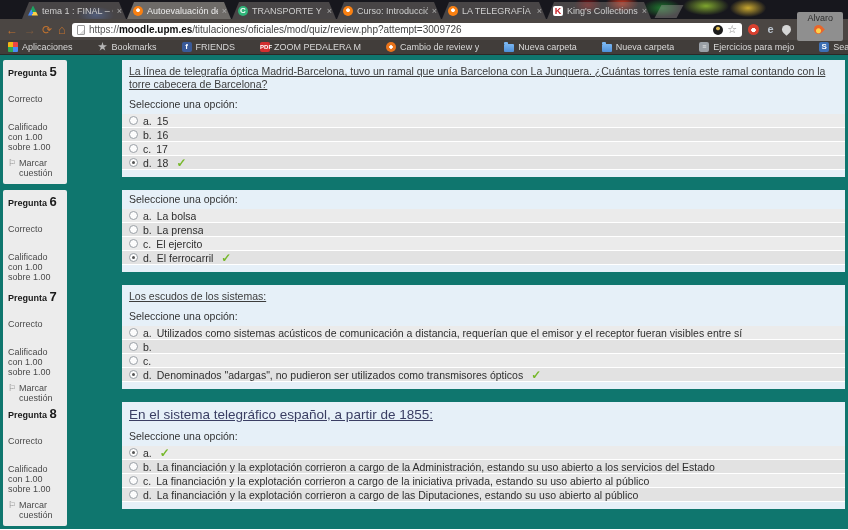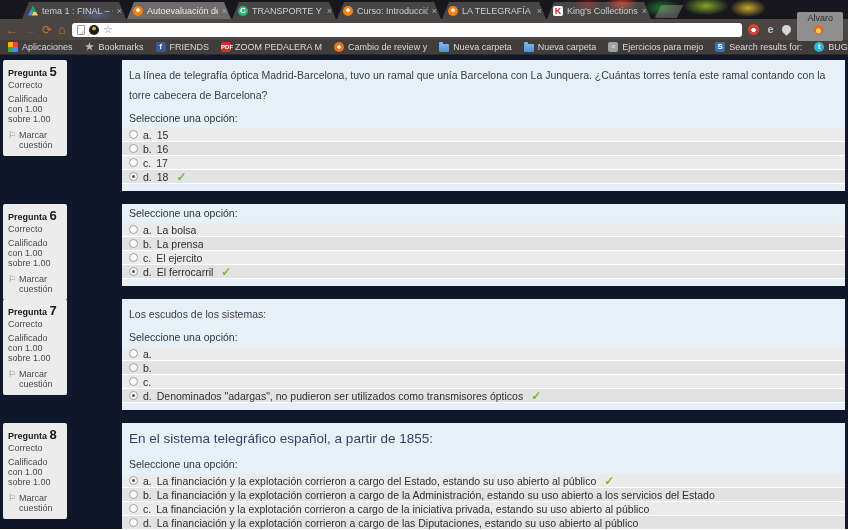--- a/index.html
+++ b/index.html
@@ -62,50 +62,50 @@
   .ext-pocket{ border-radius:50%; background:radial-gradient(circle at 50% 55%,#fff 0 2px,#d8402f 2.5px); }
   .ext-e{ color:#b9c2cc; font-size:11px; font-weight:bold; line-height:11px; text-align:center; }
   .ext-pin{ border-radius:50% 50% 50% 0; transform:rotate(-45deg); background:#d6d6d6; width:9px; height:9px; }
   .ext-screen{ background:#1e1e1e; border-radius:2px; height:8px; margin-top:2px; }
   .ext-flame{ width:9px; height:9px; border-radius:50% 0 50% 50%; transform:rotate(45deg);
               background:radial-gradient(circle at 60% 60%,#ffd24a 0 2px,#e8662b 3px); }
   .menu-ic{ width:13px; display:flex; flex-direction:column; gap:2px; }
   .menu-ic i{ display:block; height:2px; background:#c87f3a; border-radius:1px; }
 
   .bookmarks-bar{ height:15px; background:#413d3a; border-bottom:1px solid #2c2927;
-    display:flex; align-items:center; padding:0 8px; gap:12px; overflow:hidden; }
+    display:flex; align-items:center; padding:0 8px; gap:25px; overflow:hidden; }
   .bm{ display:flex; align-items:center; gap:4px; color:#d8d8d8; font-size:9px;
        white-space:nowrap; overflow:hidden; flex:0 0 auto; max-width:110px; }
   .bm-ic{ width:10px; height:10px; flex:0 0 auto; font-size:8px; font-weight:bold;
           line-height:10px; text-align:center; border-radius:2px; }
   .bmic-apps-grid{ background:conic-gradient(#e44 0 25%,#4b8bf5 25% 50%,#2faa53 50% 75%,#f5b614 75%); border-radius:1px; }
   .bmic-bookmarks-star{ color:#b5b5b5; font-size:10px; }
   .bmic-facebook{ background:#3a5a98; color:#fff; }
   .bmic-pdf{ background:#d32f2f; color:#fff; font-size:6px; line-height:10px; }
   .bmic-orange-badge{ border-radius:50%; background:radial-gradient(circle,#fff 0 1.5px,#e8731a 2px); }
   .bmic-folder{ background:linear-gradient(#79b6f2,#4d90d9); border-radius:1px; position:relative; height:8px; margin-top:2px; }
   .bmic-folder::before{ content:""; position:absolute; top:-2px; left:0; width:4px; height:2px;
                         background:#79b6f2; border-radius:1px 1px 0 0; }
   .bmic-gray-doc{ background:#9aa0a6; color:#e8e8e8; font-size:7px; }
   .bmic-blue-badge{ background:#3d6fb4; color:#fff; }
   .bmic-thomann{ border-radius:50%; background:#29b6d8; color:#fff; }
 
   
-  .content{ height:474px; background:#0f172a; overflow:hidden; padding:5px 3px 0 122px; }
+  .content{ height:474px; background:#0f766e; overflow:hidden; padding:5px 3px 0 122px; }
   .question{ position:relative; margin-bottom:13px; min-height:62px; }
   .info{ position:absolute; left:-119px; top:0; width:64px; background:#ececec;
          border-radius:2px; padding:4px 5px 6px; font-size:9px; color:#4a4a4a; }
   .qno{ font-size:9px; font-weight:bold; color:#1a1a1a; }
   .qno .num{ font-size:13px; }
-  .qstate{ margin-top:1px; font-size:9px; }
-  .qgrade{ margin-top:4px; line-height:10px; }
+  .qstate{ margin-top:15px; font-size:9px; }
+  .qgrade{ margin-top:18px; line-height:10px; }
   .qflag{ margin-top:6px; line-height:10px; display:flex; gap:3px; }
   .flag-ic{ color:#777; font-size:9px; }
   .formulation{ background:#e6f0f8; padding:3px 0 7px; }
-  .qtext{ font-size:10.5px; color:#3d3d3d; padding:2px 7px 7px; line-height:20px; }
+  .qtext{ font-size:10.5px; color:#3d3d3d; padding:2px 7px 7px; line-height:13px;text-decoration:underline; }
   .qtext.large{ font-size:13.5px; color:#3a3e63; padding:3px 7px 9px; }
   .prompt{ font-size:10.5px; color:#333; padding:0 7px 4px; }
   .option{ display:flex; align-items:center; gap:5px; padding:0 7px;
            height:14px; border-bottom:1px solid #fff; font-size:10.5px; color:#2e2e2e; }
   .option.r0{ background:#ebebeb; }
   .option.r1{ background:#e2e2e2; }
   .radio{ width:9px; height:9px; border:1px solid #9aa0a6; border-radius:50%;
           background:#fcfcfc; flex:0 0 auto; position:relative; }
   .radio.checked::after{ content:""; position:absolute; left:2px; top:2px; width:3px;
           height:3px; border-radius:50%; background:#555; }
@@ -152,20 +152,21 @@
   <div class="profile-btn">Alvaro</div>
 </div>
 
 <div class="toolbar">
   <span class="nav-ic">←</span>
   <span class="nav-ic dim">→</span>
   <span class="nav-ic">⟳</span>
   <span class="nav-ic home">⌂</span>
   <div class="omnibox">
     <span class="page-ic"></span>
+    <span class="url-text"><span>https://</span><span class="url-domain">moodle.upm.es</span><span class="url-path">/titulaciones/oficiales/mod/quiz/review.php?attempt=3009726</span></span>
     <span class="person-ic"></span>
     <span class="star-ic">☆</span>
   </div>
   <span class="ext-ic ext-pocket"></span>
   <span class="ext-ic ext-e">e</span>
   <span class="ext-ic ext-pin"></span>
   <span class="ext-ic ext-screen"></span>
   <span class="ext-ic ext-flame"></span>
   <span class="menu-ic">
       <i></i>
@@ -305,20 +306,21 @@
           <span>Marcar cuestión</span>
         </div>
       </div>
       <div class="formulation">
         <div class="qtext">Los escudos de los sistemas:</div>
         <div class="prompt">Seleccione una opción:</div>
         <div class="answers">
           <div class="option r0">
             <span class="radio"></span>
             <span class="opt-letter">a.</span>
+            <span class="opt-text">Utilizados como sistemas acústicos de comunicación a distancia, requerían que el emisor y el receptor fueran visibles entre sí</span>
           </div>
           <div class="option r1">
             <span class="radio"></span>
             <span class="opt-letter">b.</span>
           </div>
           <div class="option r0">
             <span class="radio"></span>
             <span class="opt-letter">c.</span>
           </div>
           <div class="option r1">
@@ -340,21 +342,20 @@
           <span>Marcar cuestión</span>
         </div>
       </div>
       <div class="formulation">
         <div class="qtext large">En el sistema telegráfico español, a partir de 1855:</div>
         <div class="prompt">Seleccione una opción:</div>
         <div class="answers">
           <div class="option r0">
             <span class="radio checked"></span>
             <span class="opt-letter">a.</span>
-            <span class="opt-text">La financiación y la explotación corrieron a cargo del Estado, estando su uso abierto al público</span>
             <span class="check">✓</span>
           </div>
           <div class="option r1">
             <span class="radio"></span>
             <span class="opt-letter">b.</span>
             <span class="opt-text">La financiación y la explotación corrieron a cargo de la Administración, estando su uso abierto a los servicios del Estado</span>
           </div>
           <div class="option r0">
             <span class="radio"></span>
             <span class="opt-letter">c.</span>

